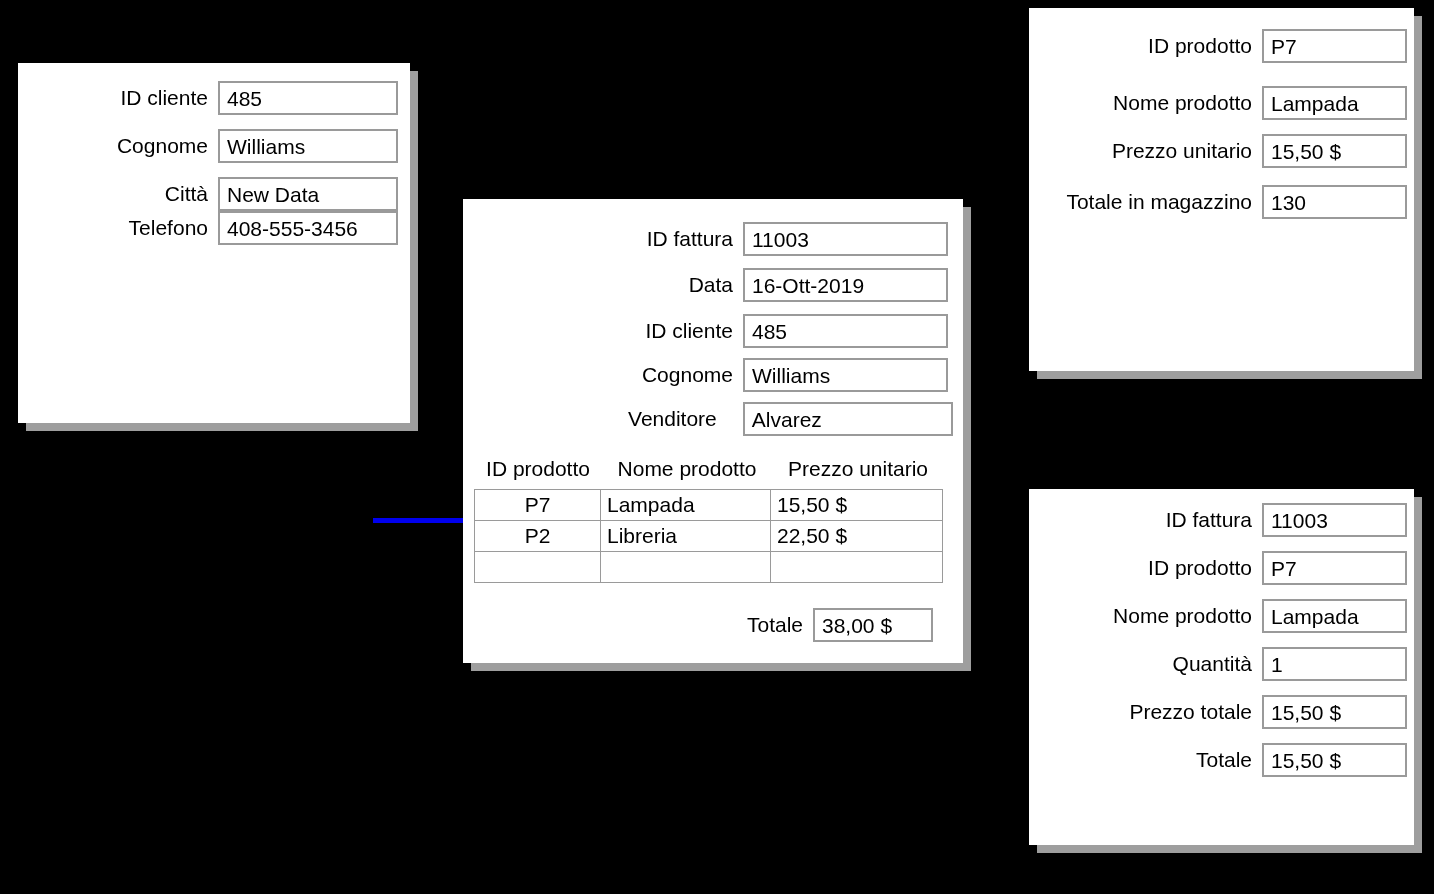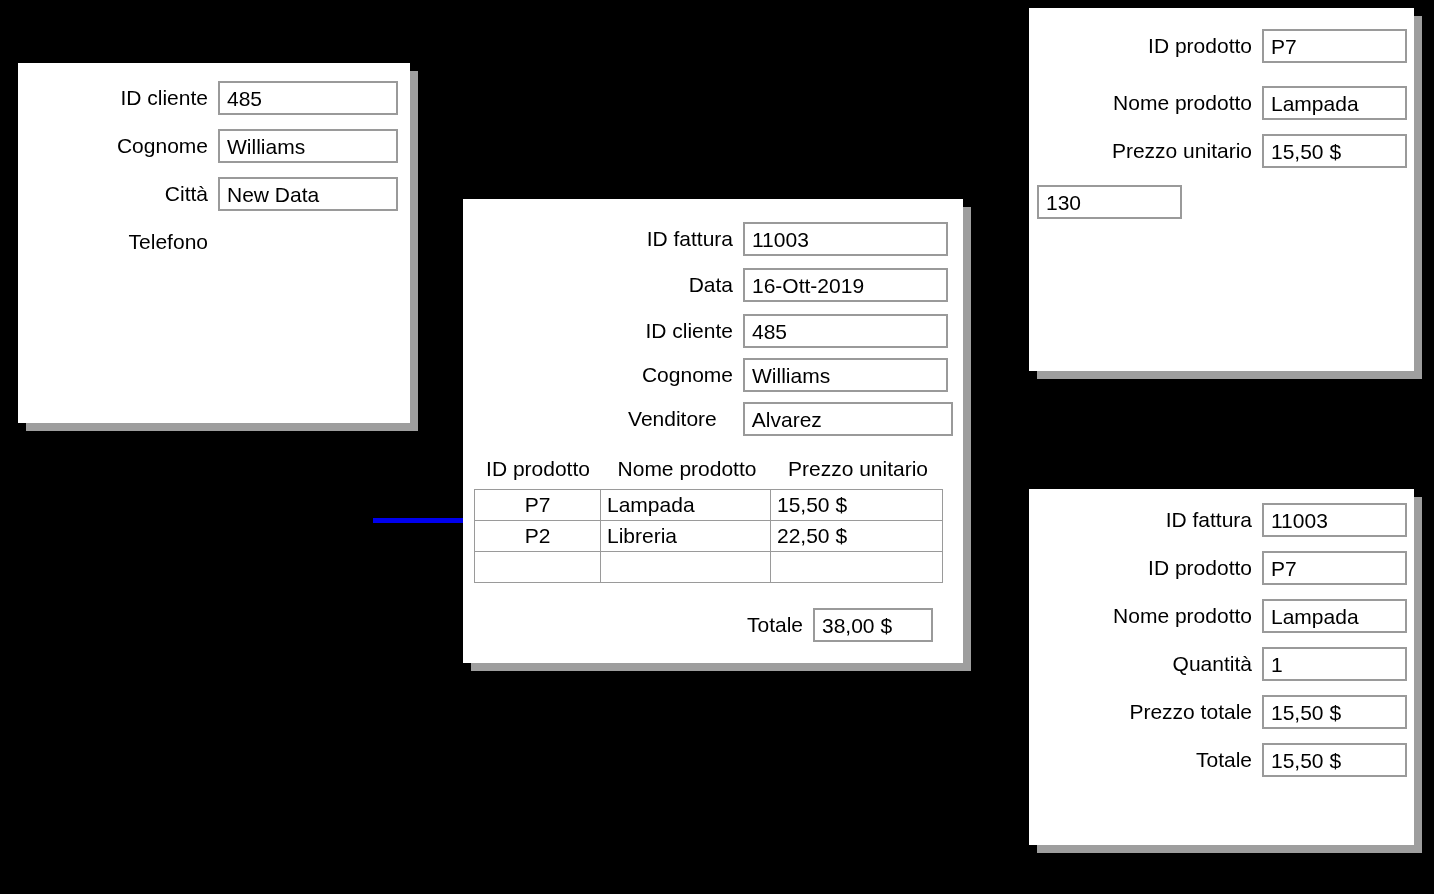--- a/index.html
+++ b/index.html
@@ -122,22 +122,23 @@
     <div class="frow" style="left:10px; top:66px; width:370px;">
       <div class="flabel" style="width:180px;">Cognome</div>
       <div class="fvalue" style="width:180px;">Williams</div>
     </div>
 
     <div class="frow" style="left:10px; top:114px; width:370px;">
       <div class="flabel" style="width:180px;">Città</div>
       <div class="fvalue" style="width:180px;">New Data</div>
     </div>
 
-    <div class="frow" style="left:10px; top:162px; width:370px;">
+    <div class="frow" style="left:10px; top:148px; width:370px;">
       <div class="flabel" style="width:180px;">Telefono</div>
+      <div class="fvalue" style="width:180px;">408-555-3456</div>
     </div>
   </div>
 
   <div class="card" style="left:463px; top:199px; width:500px; height:464px;">
 
     <div class="frow" style="left:10px; top:23px; width:480px;">
       <div class="flabel" style="width:260px;">ID fattura</div>
       <div class="fvalue" style="width:205px;">11003</div>
     </div>
 
@@ -204,20 +205,21 @@
       <div class="flabel" style="width:215px;">Nome prodotto</div>
       <div class="fvalue" style="width:145px;">Lampada</div>
     </div>
 
     <div class="frow" style="left:8px; top:126px; width:370px;">
       <div class="flabel" style="width:215px;">Prezzo unitario</div>
       <div class="fvalue" style="width:145px;">15,50 $</div>
     </div>
 
     <div class="frow" style="left:8px; top:177px; width:370px;">
+      <div class="flabel" style="width:215px;">Totale in magazzino</div>
       <div class="fvalue" style="width:145px;">130</div>
     </div>
   </div>
 
   <div class="card" style="left:1029px; top:489px; width:385px; height:356px;">
 
     <div class="frow" style="left:8px; top:14px; width:370px;">
       <div class="flabel" style="width:215px;">ID fattura</div>
       <div class="fvalue" style="width:145px;">11003</div>
     </div>

